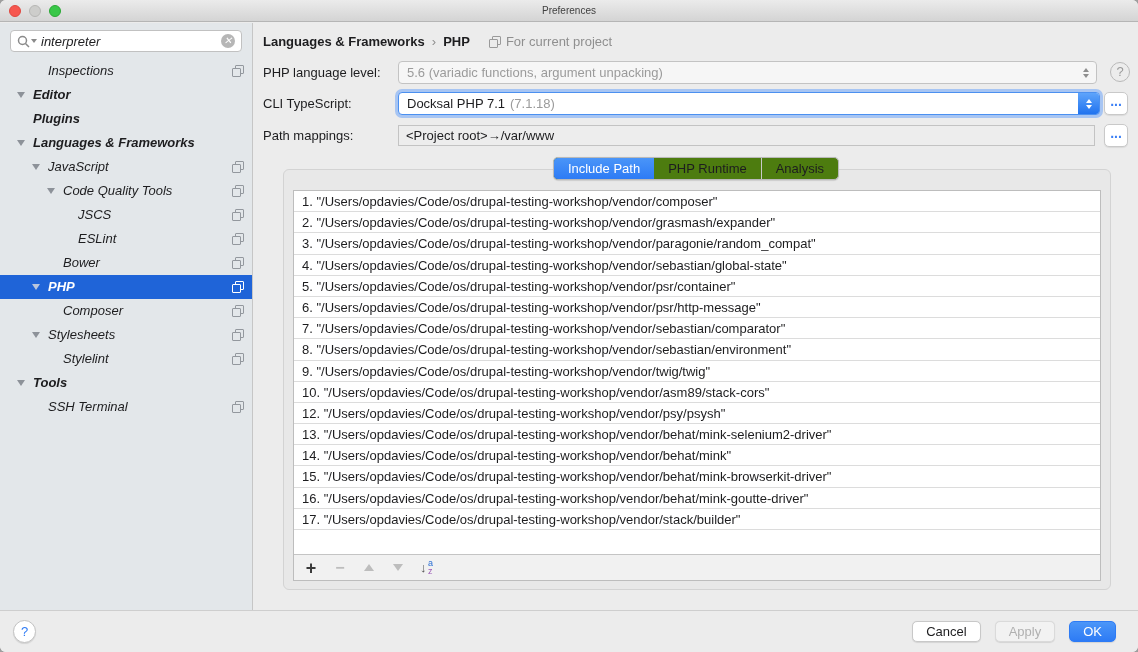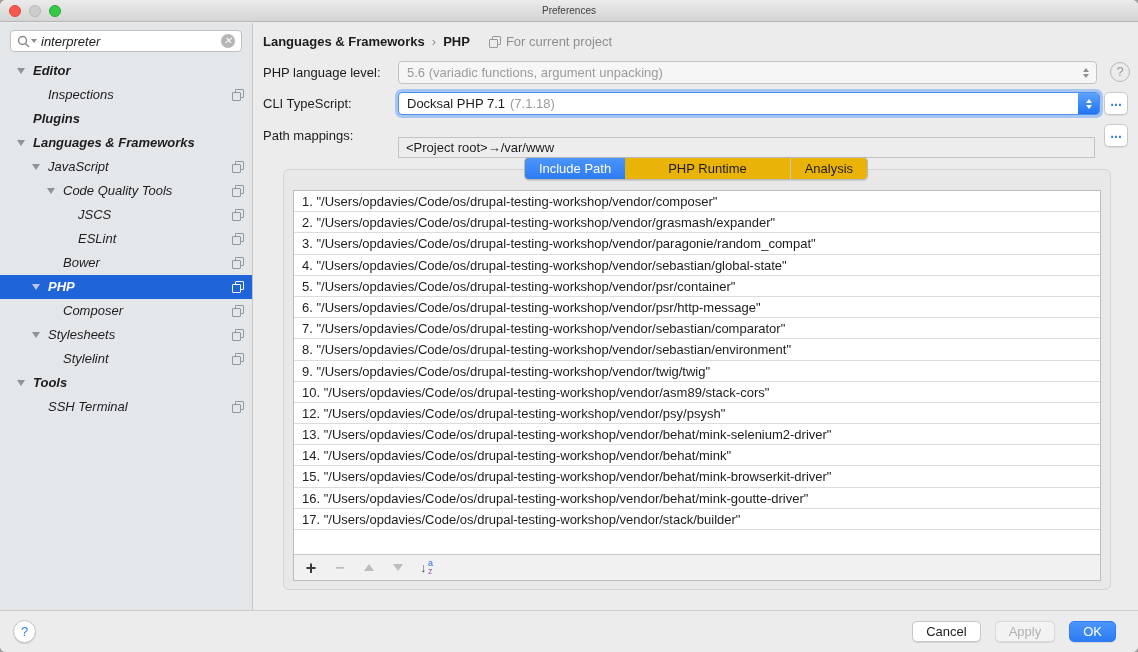--- a/index.html
+++ b/index.html
@@ -57,25 +57,25 @@
   .stepper { position:absolute; right:0; top:0; bottom:0; width:21px; display:flex; flex-direction:column; align-items:center; justify-content:center; gap:2px; }
   .stepper .up { width:0; height:0; border-left:3.5px solid transparent; border-right:3.5px solid transparent; border-bottom:4.5px solid #8e8e8e; }
   .stepper .dn { width:0; height:0; border-left:3.5px solid transparent; border-right:3.5px solid transparent; border-top:4.5px solid #8e8e8e; }
   .combo.focused { background:#fff; border:1px solid #4b90f0; box-shadow:0 0 0 3px rgba(98,158,250,.5); width:702px; }
   .combo.focused .stepper { background:linear-gradient(#5ea4fb,#2173ef); border-radius:0 3px 3px 0; }
   .combo.focused .stepper .up { border-bottom-color:#fff; }
   .combo.focused .stepper .dn { border-top-color:#fff; }
   .muted { color:#9b9b9b; }
   .helpcircle { position:absolute; left:856px; top:1px; width:20px; height:20px; border:1.5px solid #b9b9b9; border-radius:50%; color:#9a9a9a; text-align:center; line-height:18px; font-size:13px; }
   .browse { position:absolute; left:850px; top:0; width:24px; height:23px; background:#fff; border:1px solid #c9c9c9; border-radius:5px; color:#3b7ff5; font-weight:bold; text-align:center; line-height:16px; font-size:14px; box-shadow:0 1px 1px rgba(0,0,0,.08); }
-  .pfield { position:absolute; left:144px; width:697px; height:21px; top:13px; background:#ededed; border:1px solid #c3c3c3; display:flex; align-items:center; padding:0 7px; white-space:nowrap; overflow:hidden; }
+  .pfield { position:absolute; left:144px; width:697px; height:21px; top:1px; background:#ededed; border:1px solid #c3c3c3; display:flex; align-items:center; padding:0 7px; white-space:nowrap; overflow:hidden; }
 
   
   .tabs { position:absolute; top:134px; left:0; right:0; display:flex; justify-content:center; z-index:2; }
-  .tabset { display:flex; background:#eab308; border:1px solid #b9b9b9; border-radius:5px; overflow:hidden; box-shadow:0 .5px 1px rgba(0,0,0,.12);gap:29px; }
+  .tabset { display:flex; background:#4d7c0f; border:1px solid #b9b9b9; border-radius:5px; overflow:hidden; box-shadow:0 .5px 1px rgba(0,0,0,.12); }
   .tab { height:21px; line-height:21px; padding:0 14px; border-left:1px solid #c9c9c9; }
   .tab:first-child { border-left:none; }
   .tab.sel { background:linear-gradient(#4a95f8,#2d7bf5); color:#fff; border-left:none; }
   .tab.sel + .tab { border-left:none; }
 
   
   .panel { position:absolute; left:29px; top:146px; width:828px; height:421px; background:#e8e8e8; border:1px solid #d3d3d3; border-radius:6px; }
   .listbox { position:absolute; left:9px; right:9px; top:20px; bottom:8px; background:#fff; border:1px solid #bdbdbd; display:flex; flex-direction:column; }
   .rows { flex:1; overflow:hidden; }
   .prow { height:21.2px; line-height:21px; border-bottom:1px solid #dcdcdc; padding-left:8px; white-space:nowrap; overflow:hidden; }
@@ -118,22 +118,22 @@
         <svg width="13" height="13" viewBox="0 0 13 13">
             <circle cx="5.5" cy="5.5" r="4" fill="none" stroke="#8a8a8a" stroke-width="1.5"></circle>
             <line x1="8.5" y1="8.5" x2="12" y2="12" stroke="#8a8a8a" stroke-width="1.5"></line>
           </svg>
         <span class="tri"></span>
       </span>
       <span class="searchtext">interpreter</span>
       <span class="clearbtn">✕</span>
     </div>
     <div class="tree" id="tree">
+        <div class="trow"><span class="tlabel" style="margin-left: 48px;">Inspections</span><span class="ticon"></span></div>
         <div class="trow bold"><span class="tarrow" style="left: 17px;"></span><span class="tlabel" style="margin-left: 33px;">Editor</span></div>
-        <div class="trow"><span class="tlabel" style="margin-left: 48px;">Inspections</span><span class="ticon"></span></div>
         <div class="trow bold"><span class="tlabel" style="margin-left: 33px;">Plugins</span></div>
         <div class="trow bold"><span class="tarrow" style="left: 17px;"></span><span class="tlabel" style="margin-left: 33px;">Languages &amp; Frameworks</span></div>
         <div class="trow"><span class="tarrow" style="left: 32px;"></span><span class="tlabel" style="margin-left: 48px;">JavaScript</span><span class="ticon"></span></div>
         <div class="trow"><span class="tarrow" style="left: 47px;"></span><span class="tlabel" style="margin-left: 63px;">Code Quality Tools</span><span class="ticon"></span></div>
         <div class="trow"><span class="tlabel" style="margin-left: 78px;">JSCS</span><span class="ticon"></span></div>
         <div class="trow"><span class="tlabel" style="margin-left: 78px;">ESLint</span><span class="ticon"></span></div>
         <div class="trow"><span class="tlabel" style="margin-left: 63px;">Bower</span><span class="ticon"></span></div>
         <div class="trow bold sel"><span class="tarrow" style="left: 32px;"></span><span class="tlabel" style="margin-left: 48px;">PHP</span><span class="ticon"></span></div>
         <div class="trow"><span class="tlabel" style="margin-left: 63px;">Composer</span><span class="ticon"></span></div>
         <div class="trow"><span class="tarrow" style="left: 32px;"></span><span class="tlabel" style="margin-left: 48px;">Stylesheets</span><span class="ticon"></span></div>

